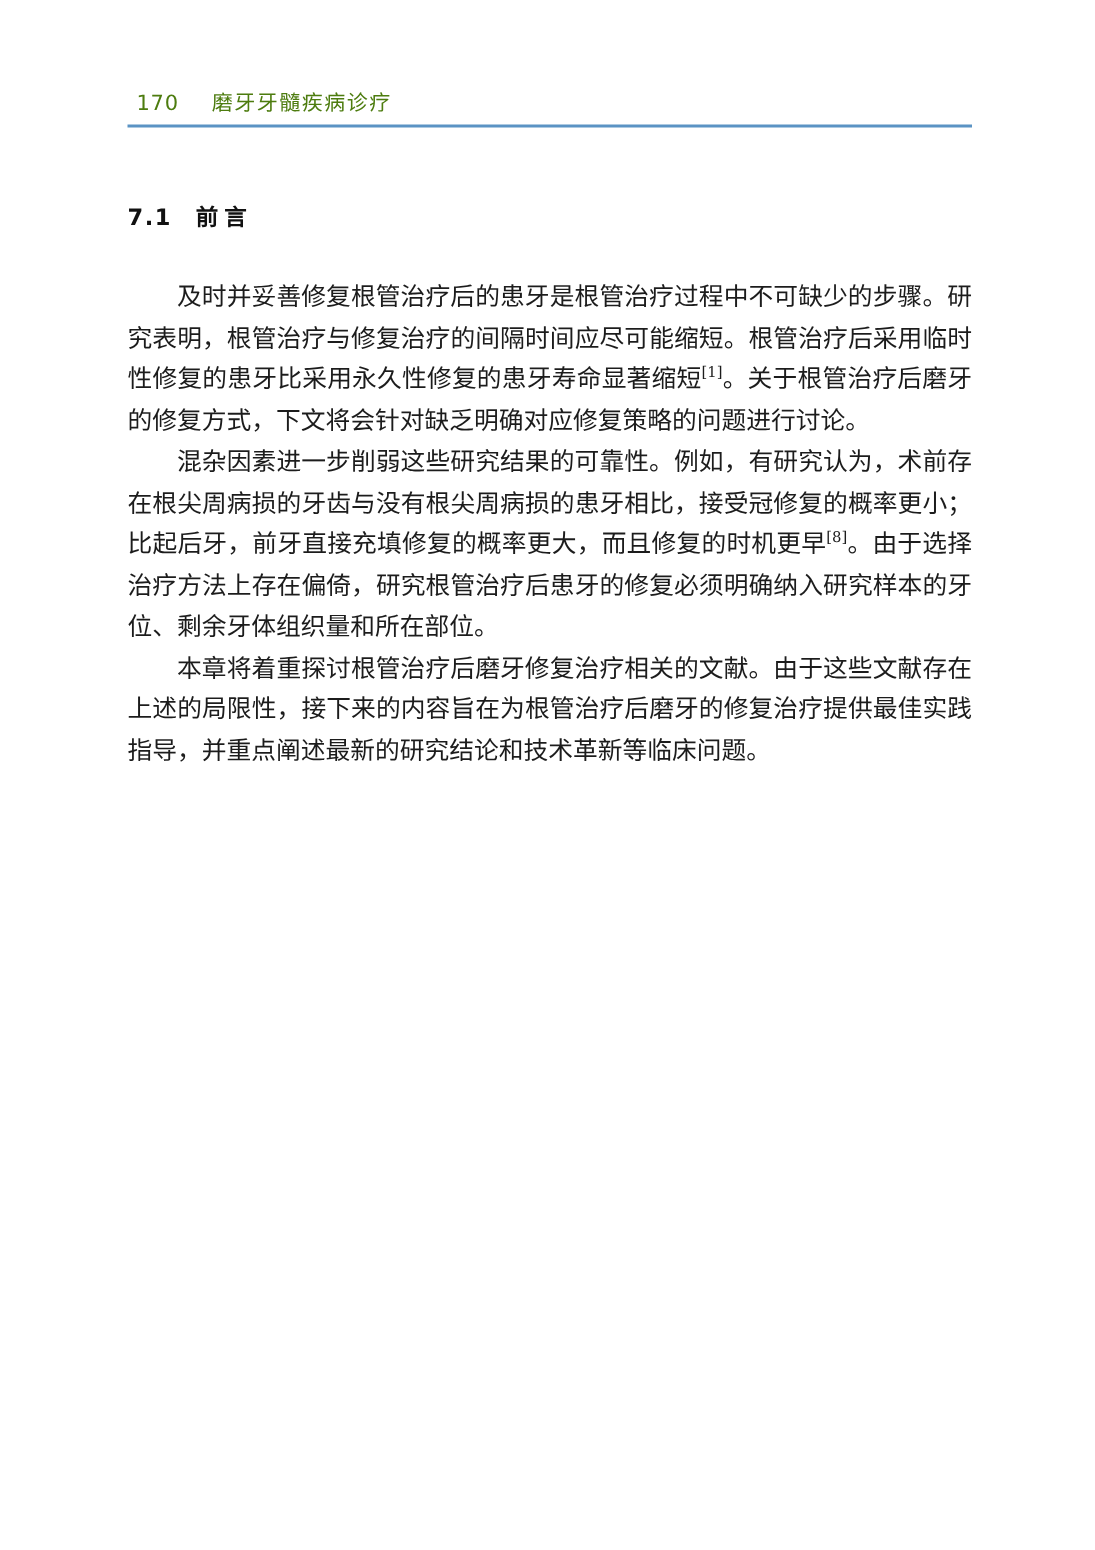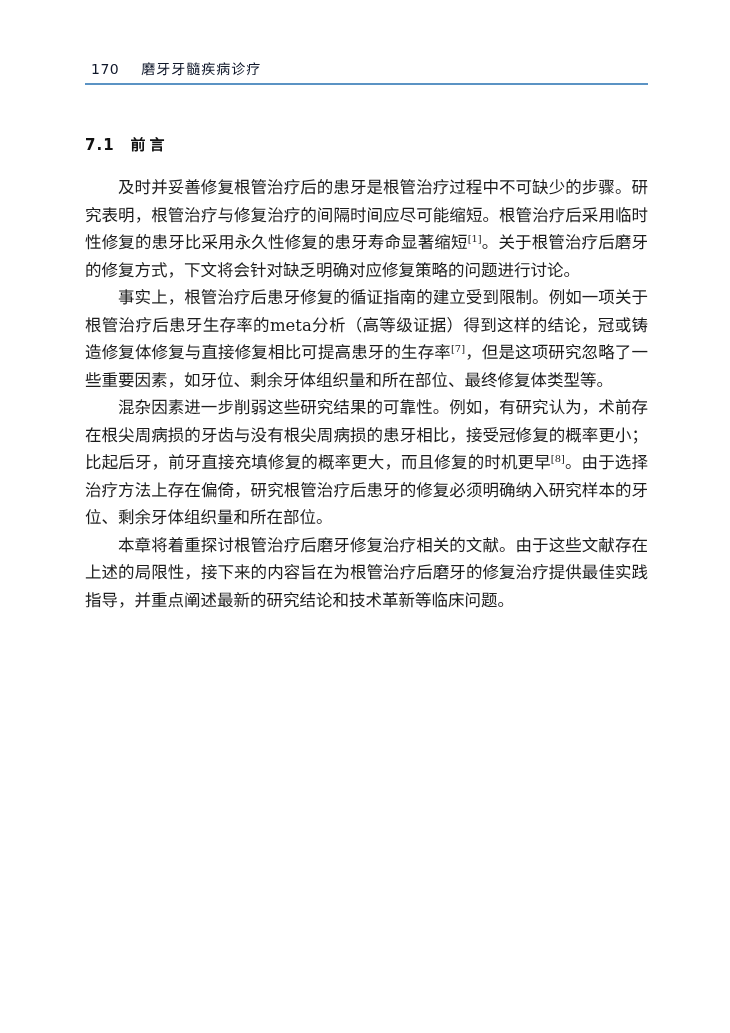--- a/index.html
+++ b/index.html
@@ -16,21 +16,21 @@
     padding: 60px 82px 0 85px;
     overflow: hidden;
     font-family: "DejaVu Serif", "Liberation Serif", serif;
   }
   .page-header {
     display: flex;
     align-items: center;
     font-family: "DejaVu Sans", "Liberation Sans", sans-serif;
     font-size: 14px;
     line-height: 18px;
-    color: #0f172a;
+    color: #4d7c0f;
   }
   .page-number {
     display: inline-block;
     margin-left: 6px;
     margin-right: 22px;
     letter-spacing: 0.5px;
   }
   .book-title {
     display: inline-block;
     letter-spacing: 1px;
@@ -50,21 +50,21 @@
     color: #111111;
   }
   .section-number {
     margin-right: 16px;
     letter-spacing: 1px;
   }
   .section-title {
     letter-spacing: 4px;
   }
   .body-text {
-    margin-top: 14px;
+    margin-top: 24px;
     font-size: 16.5px;
     line-height: 27.5px;
     color: #1c1c1c;
     text-align: justify;
   }
   .body-text p {
     margin: 0;
     text-indent: 2em;
   }
   sup.ref {
@@ -85,18 +85,17 @@
   </header>
 
   <div class="header-rule" style="background: rgb(91, 147, 196);"></div>
 
   <h1 class="section-heading">
     <span class="section-number">7.1</span><span class="section-title">前言</span>
   </h1>
 
   <main class="body-text" style="color: rgb(28, 28, 28);">
       <p>及时并妥善修复根管治疗后的患牙是根管治疗过程中不可缺少的步骤。研究表明，根管治疗与修复治疗的间隔时间应尽可能缩短。根管治疗后采用临时性修复的患牙比采用永久性修复的患牙寿命显著缩短<sup class="ref">[1]</sup>。关于根管治疗后磨牙的修复方式，下文将会针对缺乏明确对应修复策略的问题进行讨论。</p>
-      <p>事实上，根管治疗后患牙修复的循证指南的建立受到限制。例如一项关于根管治疗后患牙生存率的meta分析（高等级证据）得到这样的结论，冠或铸造修复体修复与直接修复相比可提高患牙的生存率<sup class="ref">[7]</sup>，但是这项研究忽略了一些重要因素，如牙位、剩余牙体组织量和所在部位、最终修复体类型等。</p>
       <p>混杂因素进一步削弱这些研究结果的可靠性。例如，有研究认为，术前存在根尖周病损的牙齿与没有根尖周病损的患牙相比，接受冠修复的概率更小；比起后牙，前牙直接充填修复的概率更大，而且修复的时机更早<sup class="ref">[8]</sup>。由于选择治疗方法上存在偏倚，研究根管治疗后患牙的修复必须明确纳入研究样本的牙位、剩余牙体组织量和所在部位。</p>
       <p>本章将着重探讨根管治疗后磨牙修复治疗相关的文献。由于这些文献存在上述的局限性，接下来的内容旨在为根管治疗后磨牙的修复治疗提供最佳实践指导，并重点阐述最新的研究结论和技术革新等临床问题。</p>
     </main>
 
 </div>
 
 </body></html>

